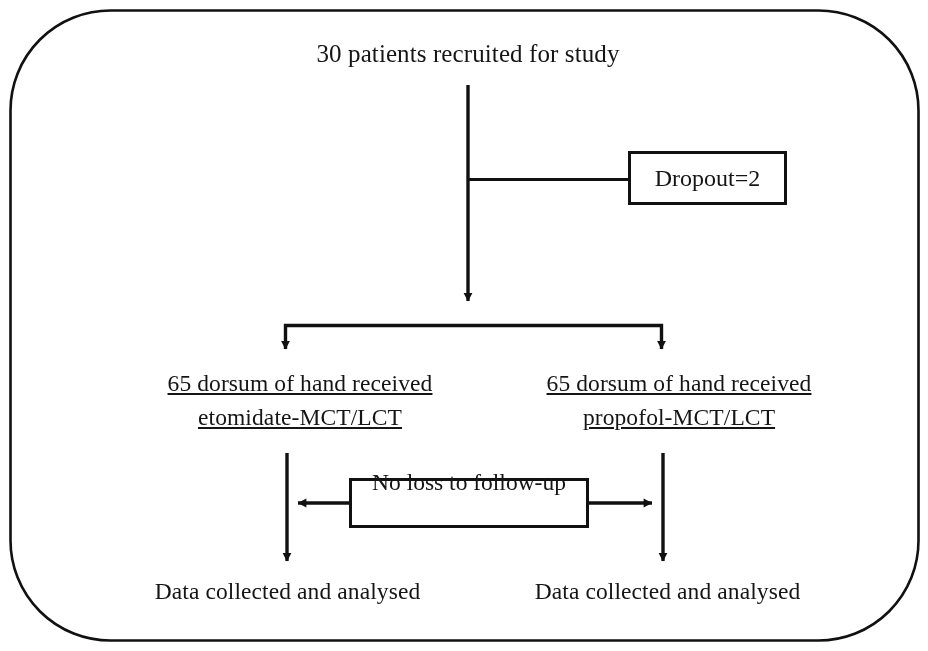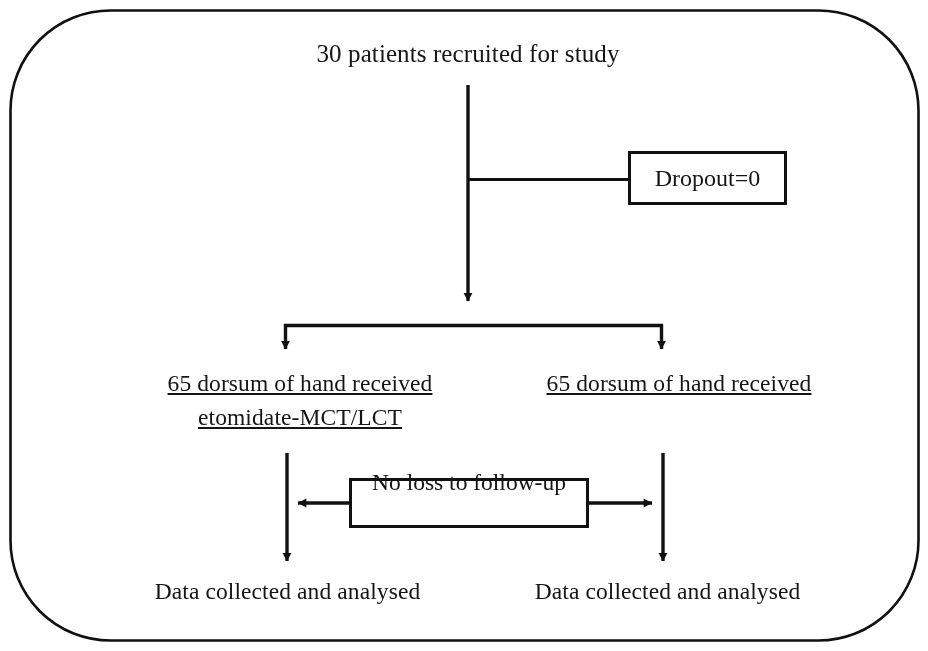--- a/index.html
+++ b/index.html
@@ -129,29 +129,30 @@
     <line x1="663" y1="453" x2="663" y2="561" stroke="#111111" stroke-width="3.4" marker-end="url(#arrow-down)"></line>
 
     <rect x="350.5" y="479.5" width="237" height="47" fill="#ffffff" stroke="#111111" stroke-width="3"></rect>
 
     <line x1="350" y1="503" x2="298" y2="503" stroke="#111111" stroke-width="3.4" marker-end="url(#arrow-left)"></line>
     <line x1="588" y1="503" x2="652" y2="503" stroke="#111111" stroke-width="3.4" marker-end="url(#arrow-right)"></line>
   </svg>
 
   <div class="node-text" id="title-text">30 patients recruited for study</div>
 
-  <div class="box-label" id="dropout-box-label">Dropout=0</div>
+  <div class="box-label" id="dropout-box-label">Dropout=2</div>
 
   <div class="node-text" id="left-arm-text">
     <span class="nt-line">65 dorsum of hand received</span>
     <span class="nt-line">etomidate-MCT/LCT</span>
   </div>
 
   <div class="node-text" id="right-arm-text">
     <span class="nt-line">65 dorsum of hand received</span>
+    <span class="nt-line">propofol-MCT/LCT</span>
   </div>
 
   <div class="box-label" id="followup-box-label">No loss to follow-up</div>
 
   <div class="node-text" id="left-outcome-text">Data collected and analysed</div>
 
   <div class="node-text" id="right-outcome-text">Data collected and analysed</div>
 
 </div>
 

